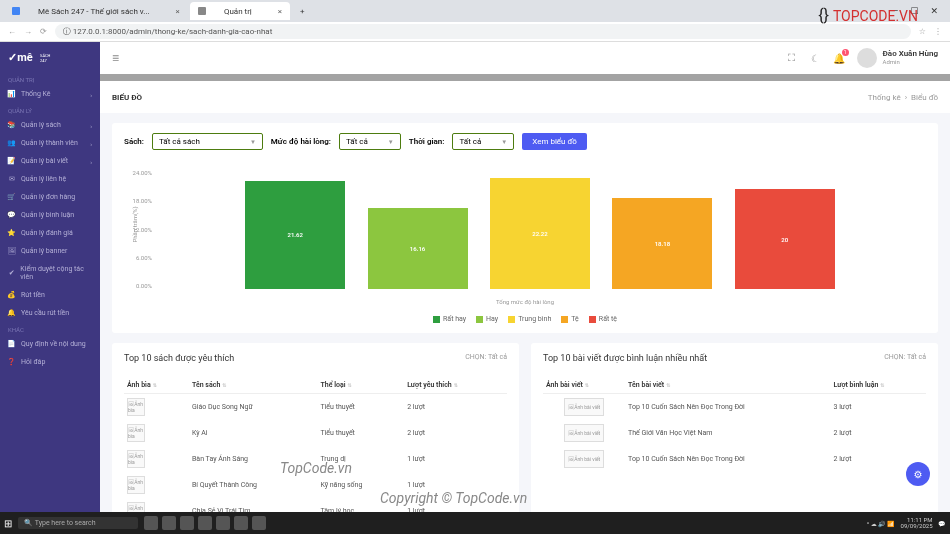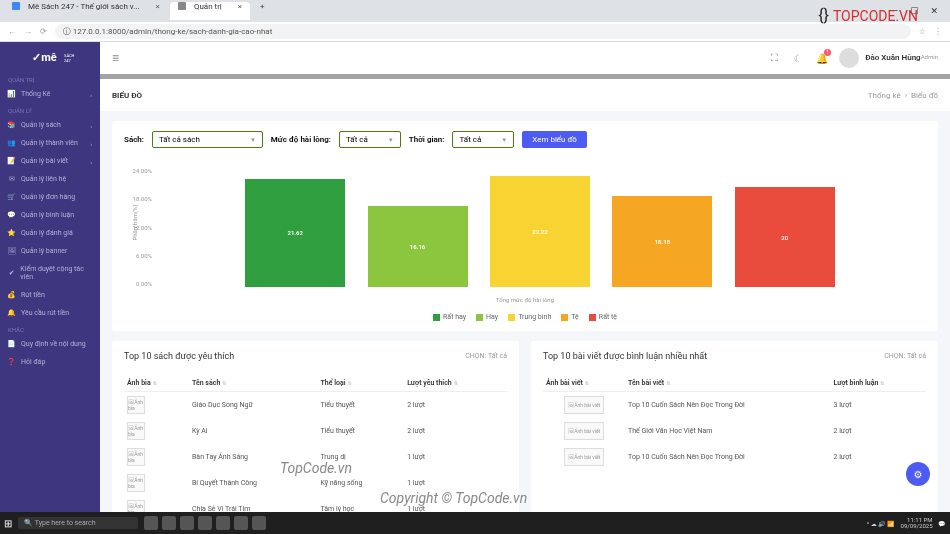--- a/index.html
+++ b/index.html
@@ -1,45 +1,45 @@
 <!DOCTYPE html>
 <html><head>
 <meta charset="utf-8">
 <style>
 *{box-sizing:border-box;margin:0;padding:0;font-family:-apple-system,BlinkMacSystemFont,"Segoe UI",Roboto,Arial,sans-serif}
 body{width:950px;height:534px;overflow:hidden;background:#f0f0f0;position:relative;font-size:10px}
 .browser-chrome{height:22px;background:#dee1e6;display:flex;align-items:center;padding:0 4px;gap:2px}
-.tab{background:#fff;height:18px;display:flex;align-items:flex-start;padding:0 8px;font-size:8px;border-radius:4px 4px 0 0;gap:8px;color:#333;min-width:0}
+.tab{background:#fff;height:18px;display:flex;align-items:center;padding:0 8px;font-size:8px;border-radius:4px 4px 0 0;gap:18px;color:#333;min-width:0}
 .tab.inactive{background:transparent}
 .tab .favicon{width:8px;height:8px;background:#4285f4;border-radius:1px}
 .tab .x{color:#666;margin-left:8px}
 .win-controls{margin-left:auto;display:flex;gap:12px;padding-right:8px;font-size:9px;color:#333}
 .url-bar{height:20px;background:#fff;display:flex;align-items:center;padding:0 8px;font-size:8px;color:#555;gap:8px;border-bottom:1px solid #ddd}
 .url-bar .nav{color:#999}
 .url-field{flex:1;background:#f1f3f4;border-radius:10px;padding:2px 8px}
 .app{display:flex;height:492px;position:relative}
 .sidebar{width:100px;background:#3e3780;color:#b4b0d6;display:flex;flex-direction:column;font-size:7px;overflow:hidden}
-.logo{padding:8px;display:flex;align-items:center;justify-content:flex-end}
+.logo{padding:8px;display:flex;align-items:center;justify-content:flex-start}
 .logo svg{width:60px;height:14px}
 .sb-section{padding:4px 8px 2px;font-size:6px;color:#7a75b3;text-transform:uppercase}
 .sb-item{padding:5px 8px;display:flex;align-items:center;gap:5px;cursor:pointer}
 .sb-item .icon{width:8px;height:8px;display:inline-flex;align-items:center;justify-content:center;font-size:7px}
 .sb-item .chev{margin-left:auto;font-size:6px}
 .main{flex:1;background:#f5f6fa;display:flex;flex-direction:column;overflow:hidden}
 .topbar{height:32px;background:#fff;display:flex;align-items:center;padding:0 12px;gap:10px}
 .hamburger{color:#888;font-size:12px}
 .tb-right{margin-left:auto;display:flex;align-items:center;gap:10px}
 .tb-icon{width:14px;height:14px;display:flex;align-items:center;justify-content:center;color:#888;font-size:10px;position:relative}
 .badge{position:absolute;top:-2px;right:-2px;background:#ff5370;color:#fff;font-size:5px;border-radius:6px;padding:0 2px;line-height:7px}
 .user{display:flex;align-items:center;gap:6px}
 .avatar{width:20px;height:20px;border-radius:50%;background:#ddd}
-.user-info{display:flex;flex-direction:row;line-height:1.1}
+.user-info{display:flex;flex-direction:column;line-height:1.1}
 .user-name{font-size:8px;font-weight:600;color:#333}
 .user-role{font-size:6px;color:#999}
-.crumbs{height:22px;background:#fff;border-top:5px solid #a3a3a3;display:flex;align-items:center;padding:16px 12px;font-size:8px}
+.crumbs{height:22px;background:#fff;border-top:7px solid #a3a3a3;display:flex;align-items:center;padding:16px 12px;font-size:8px}
 .crumbs .title{font-weight:700;text-transform:uppercase;color:#333}
 .crumbs .trail{margin-left:auto;color:#999;display:flex;gap:4px}
 .content{flex:1;padding:10px 12px;overflow:auto}
 .card{background:#fff;border-radius:3px;padding:10px 12px;margin-bottom:10px}
 .card-head{display:flex;align-items:center;margin-bottom:8px}
 .card-title{font-size:9px;color:#333}
 .search-box{margin-left:auto;display:flex;align-items:center;gap:6px}
 .search-box label{font-size:8px;font-weight:600;color:#333}
 .search-box input{font-size:8px;padding:3px 6px;border:1px solid #ddd;border-radius:2px;width:110px}
 .filters{display:flex;align-items:center;gap:8px;margin-bottom:19px}
@@ -52,21 +52,21 @@
 .y-axis{position:absolute;left:0;top:0;bottom:20px;width:28px;display:flex;flex-direction:column;justify-content:space-between;align-items:flex-end;font-size:6px;color:#999}
 .y-label{position:absolute;left:-8px;top:50%;transform:rotate(-90deg) translateX(50%);font-size:6px;color:#999;transform-origin:center}
 .bars{position:absolute;left:30px;right:0;top:0;bottom:20px;display:flex;align-items:flex-end;justify-content:space-around;padding:0 80px}
 .bar{width:100px;color:#fff;font-size:6px;display:flex;align-items:center;justify-content:center;font-weight:600}
 .x-label{position:absolute;bottom:4px;left:0;right:0;text-align:center;font-size:6px;color:#999}
 .legend{display:flex;justify-content:center;gap:10px;font-size:7px;color:#666;margin-top:6px}
 .legend span{display:flex;align-items:center;gap:3px}
 .sw{width:7px;height:7px;display:inline-block}
 .two-col{display:flex;gap:12px}
 .half{flex:1;background:#fff;border-radius:3px;padding:10px 12px}
-.half-head{display:flex;align-items:center;margin-bottom:8px;padding-bottom:6px}
+.half-head{display:flex;align-items:flex-start;margin-bottom:8px;padding-bottom:6px}
 .chon{margin-left:auto;font-size:7px;color:#999}
 table{width:100%;border-collapse:collapse;font-size:7px}
 th{text-align:left;padding:4px 3px;color:#333;font-weight:600;border-bottom:1px solid #eee}
 th .sort{color:#ccc;font-size:5px;margin-left:2px}
 td{padding:4px 3px;color:#555;vertical-align:middle}
 .thumb{width:18px;height:18px;border:1px solid #ddd;display:inline-flex;align-items:center;justify-content:center;font-size:5px;color:#999;background:#f9f9f9}
 .foot{font-size:7px;color:#999;margin-top:6px}
 .watermark-tc{position:absolute;top:6px;right:32px;font-size:14px;font-weight:400;color:#d32f2f;font-family:Arial}
 .watermark-tc .br{color:#222;font-size:16px}
 .watermark-center{position:absolute;top:460px;left:280px;font-size:14px;color:#888;font-style:italic;pointer-events:none}

